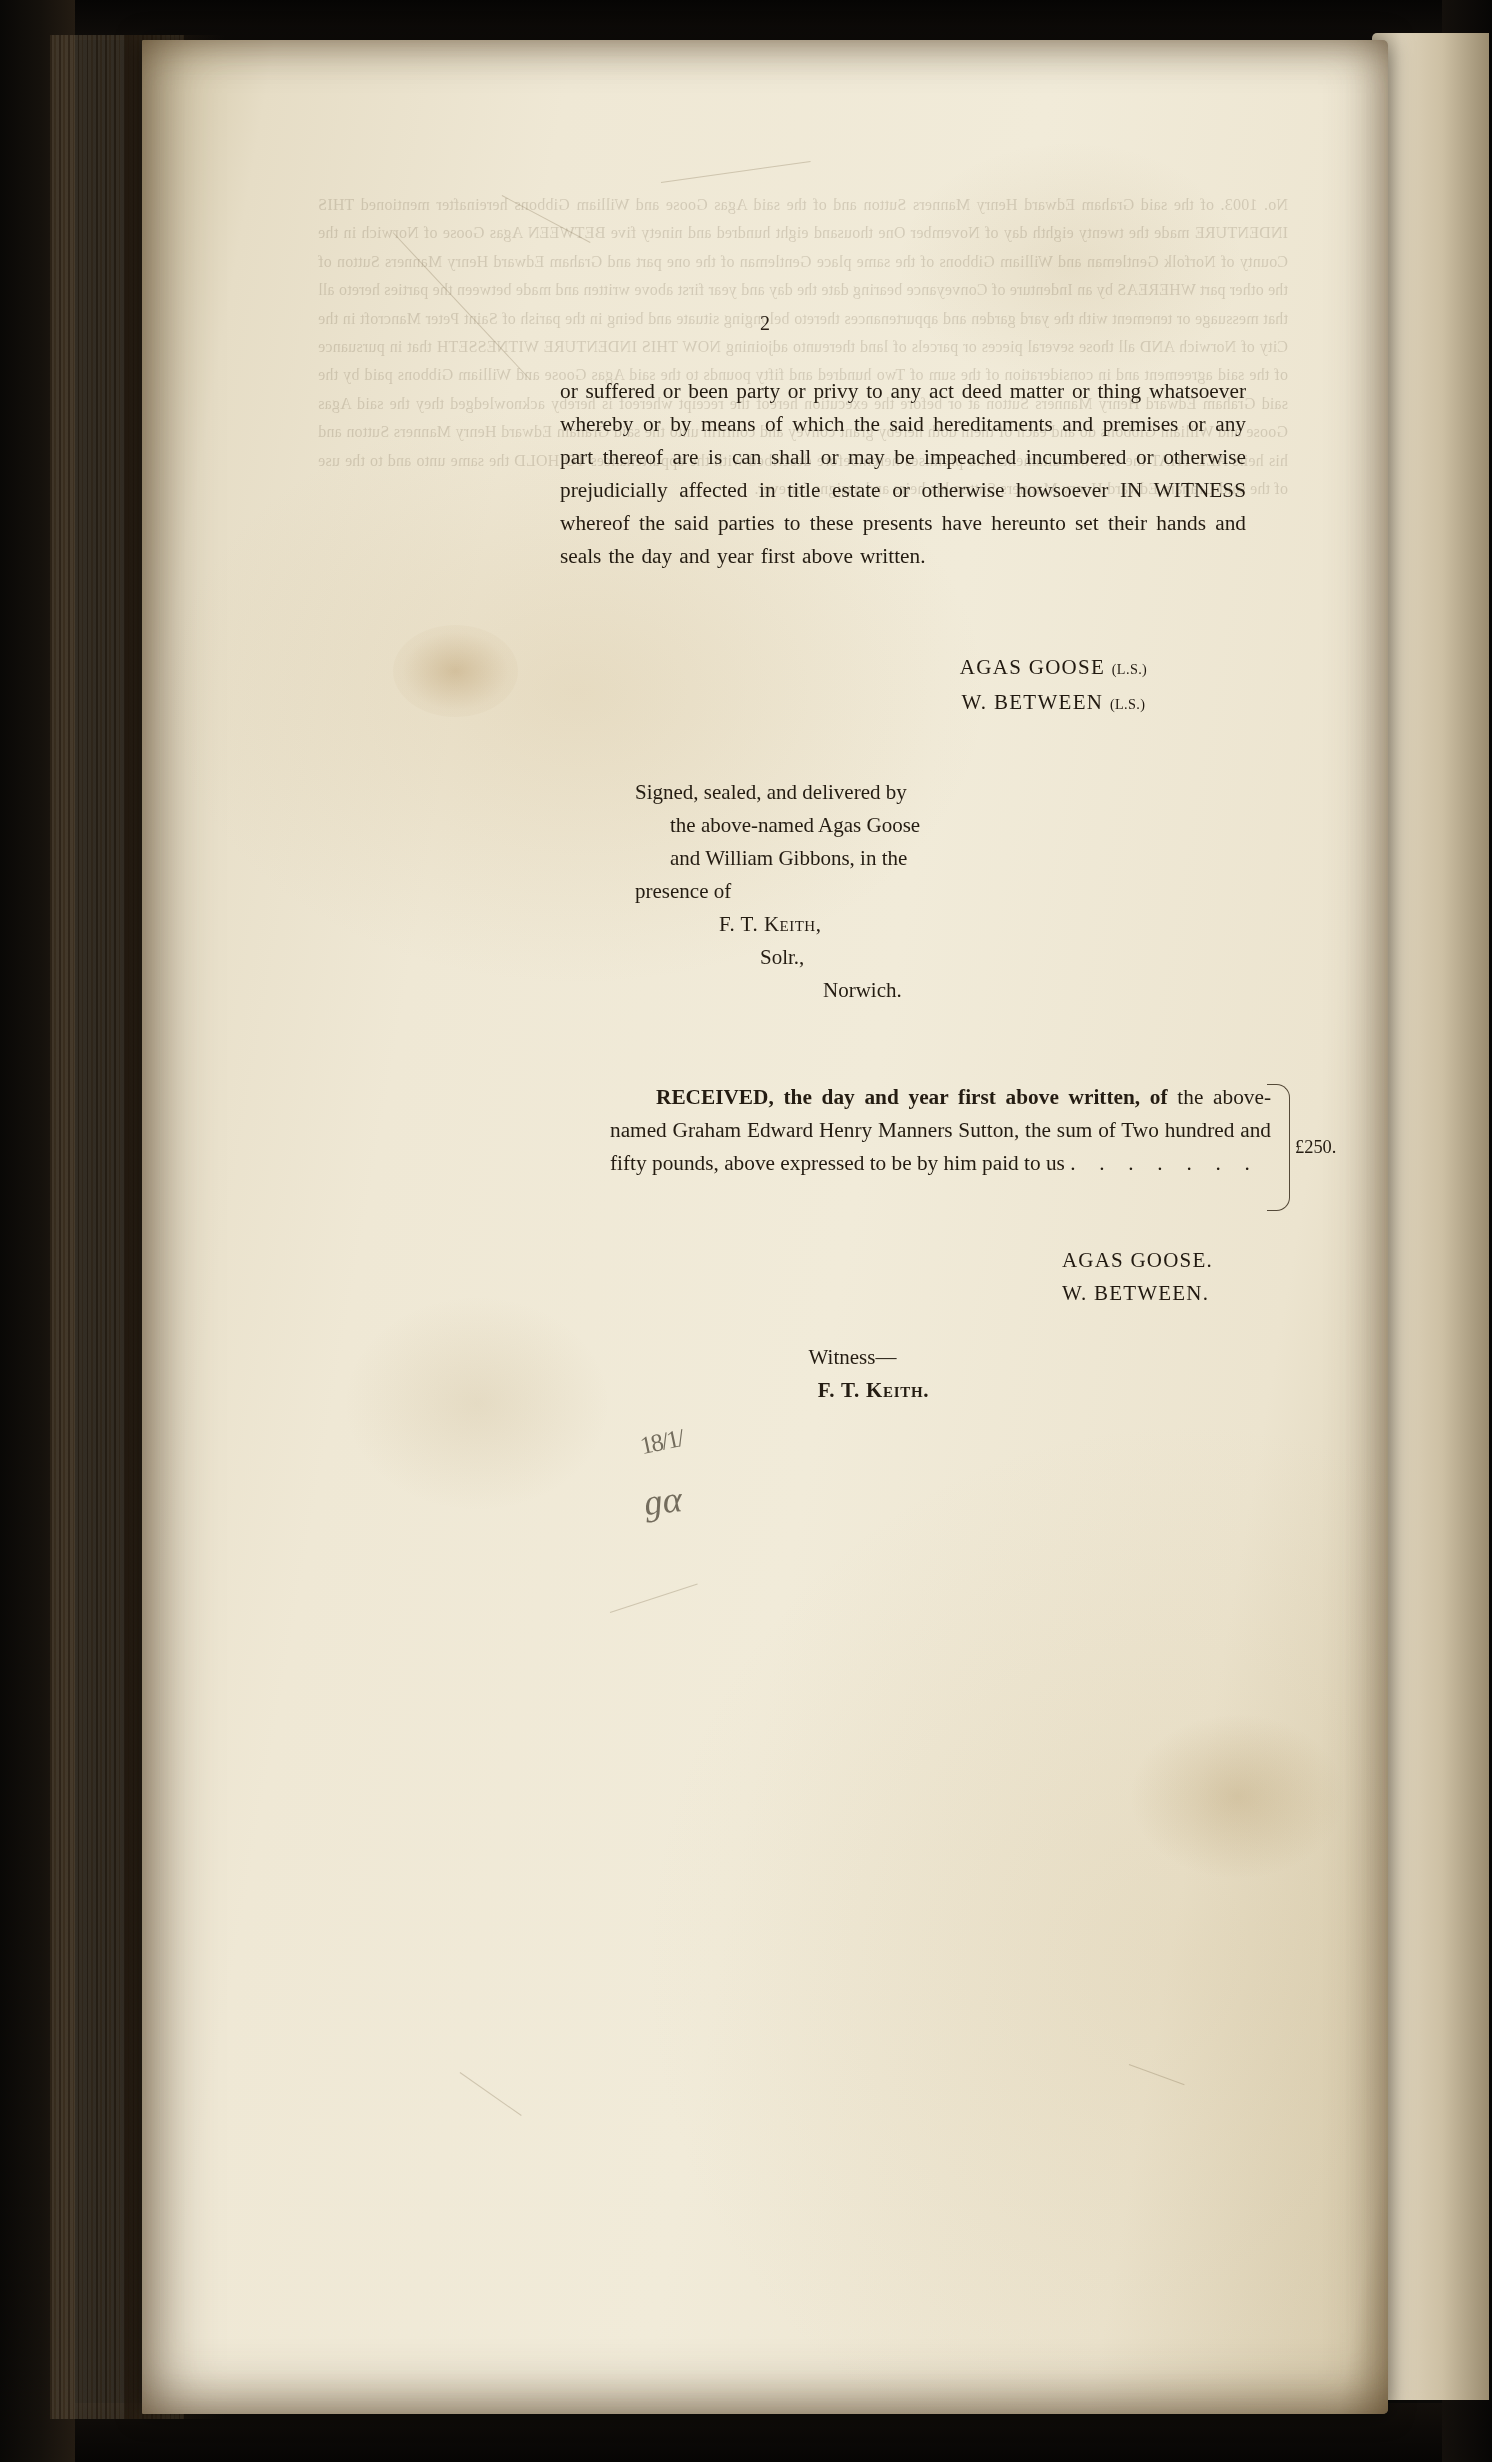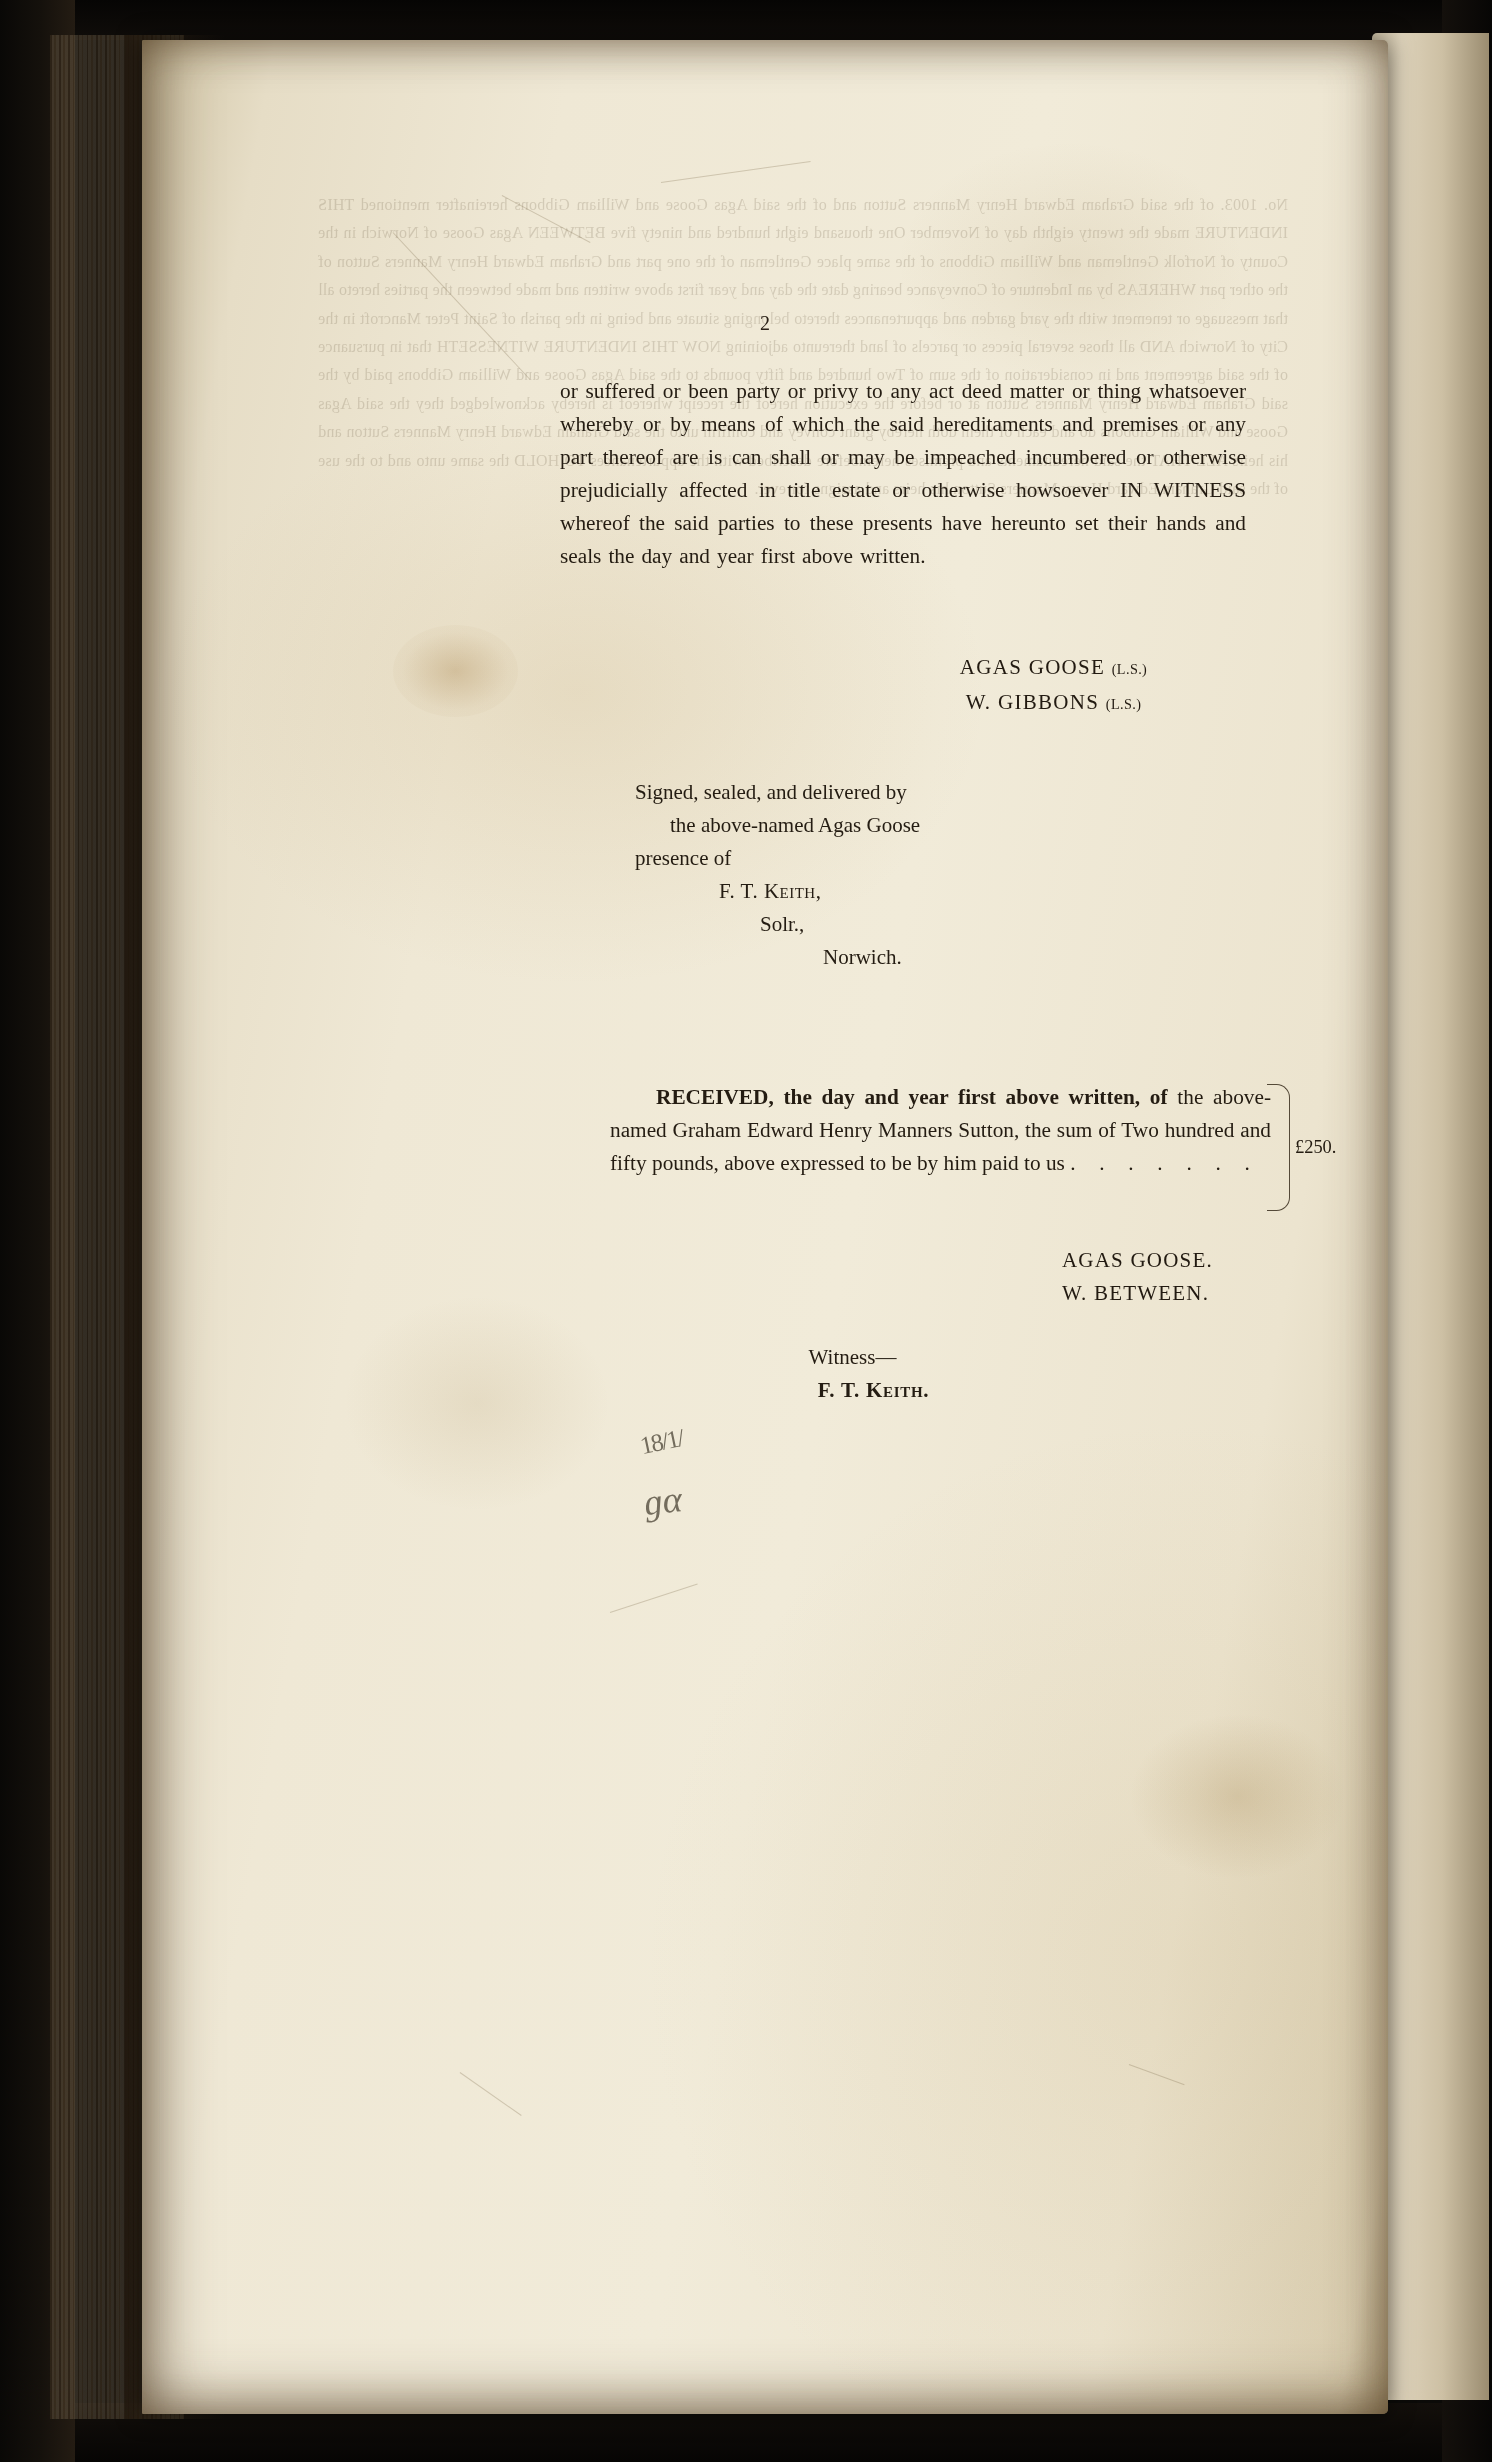--- a/index.html
+++ b/index.html
@@ -319,28 +319,29 @@
       <div class="folio">2</div>
 
       <div class="para">or suffered or been party or privy to any act deed matter or thing whatsoever whereby or by means of which the said hereditaments and premises or any part thereof are is can shall or may be impeached incumbered or otherwise prejudicially affected in title estate or otherwise howsoever IN WITNESS whereof the said parties to these presents have hereunto set their hands and seals the day and year first above written.</div>
 
       <div class="signature-block">
         <div>
           <span>AGAS GOOSE</span>
           <span class="lsmark">(L.S.)</span>
         </div>
         <div>
-          <span>W. GIBBONS</span>
+          <span>W. BETWEEN</span>
           <span class="lsmark">(L.S.)</span>
         </div>
       </div>
 
       <div class="attest">
         <span>Signed, sealed, and delivered by</span>
         <span class="ind1">the above-named Agas Goose</span>
+        <span class="ind1">and William Gibbons, in the</span>
         <span class="ind1" style="padding-left:0;">presence of</span>
         <span class="nameline">F. T. Keith,</span>
         <span class="ind2">Solr.,</span>
         <span class="ind3">Norwich.</span>
       </div>
 
       <div class="receipt">
         <span class="first">RECEIVED, the day and year first above written, of</span>
         <span>the above-named Graham Edward Henry Manners Sutton,</span>
         <span>the sum of Two hundred and fifty pounds, above expressed</span>

